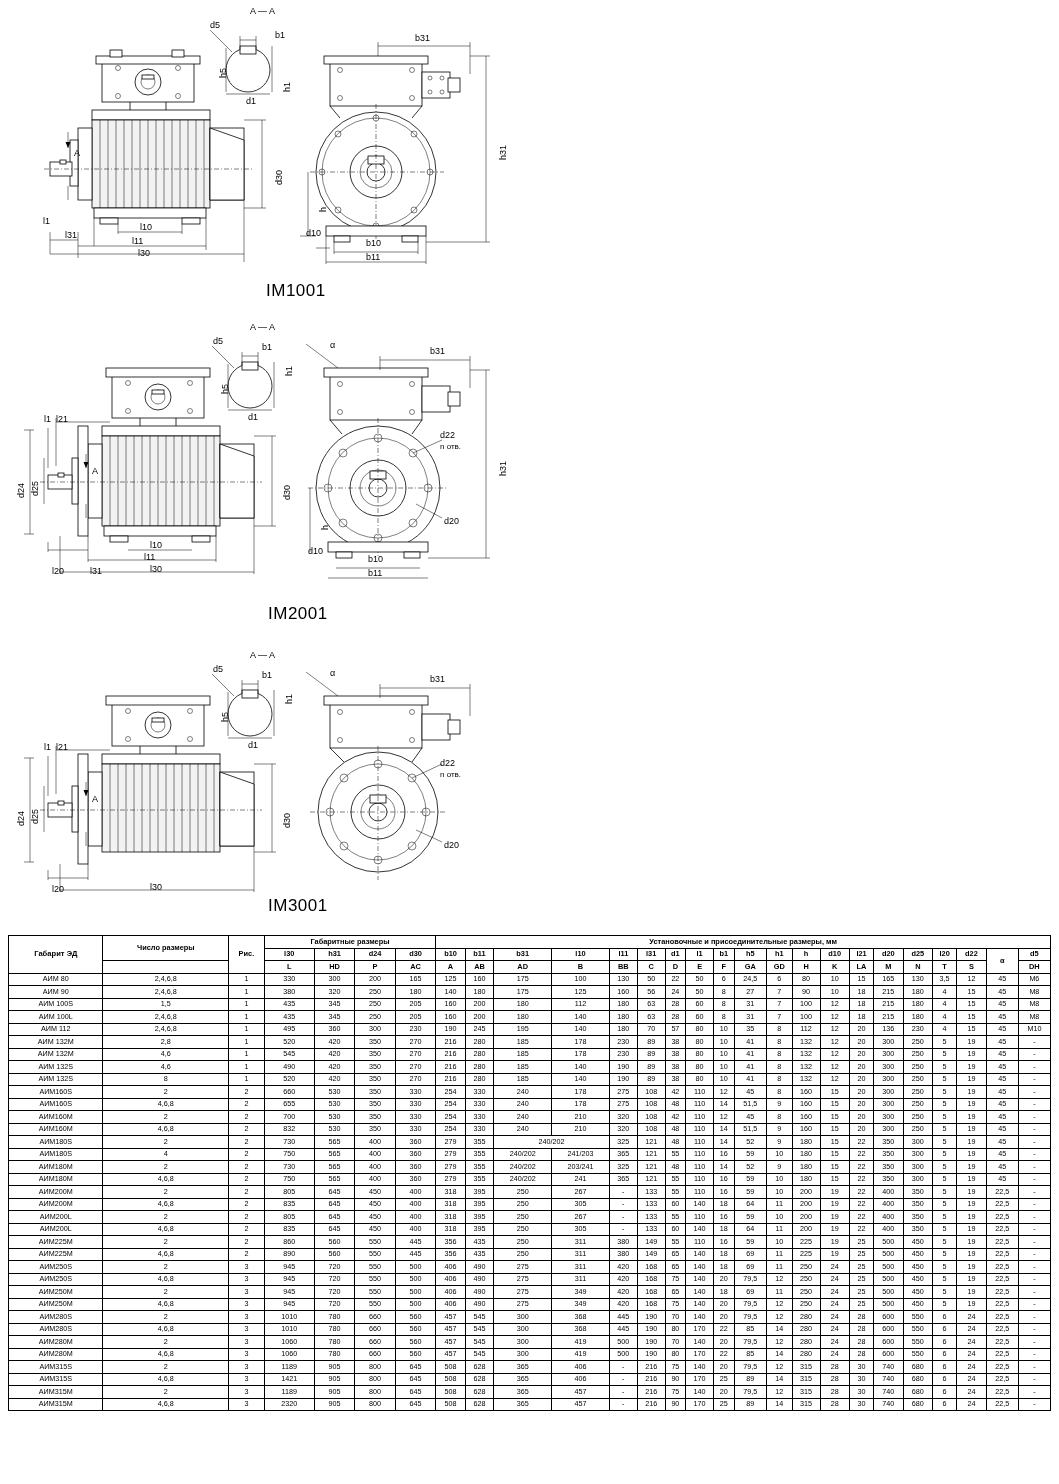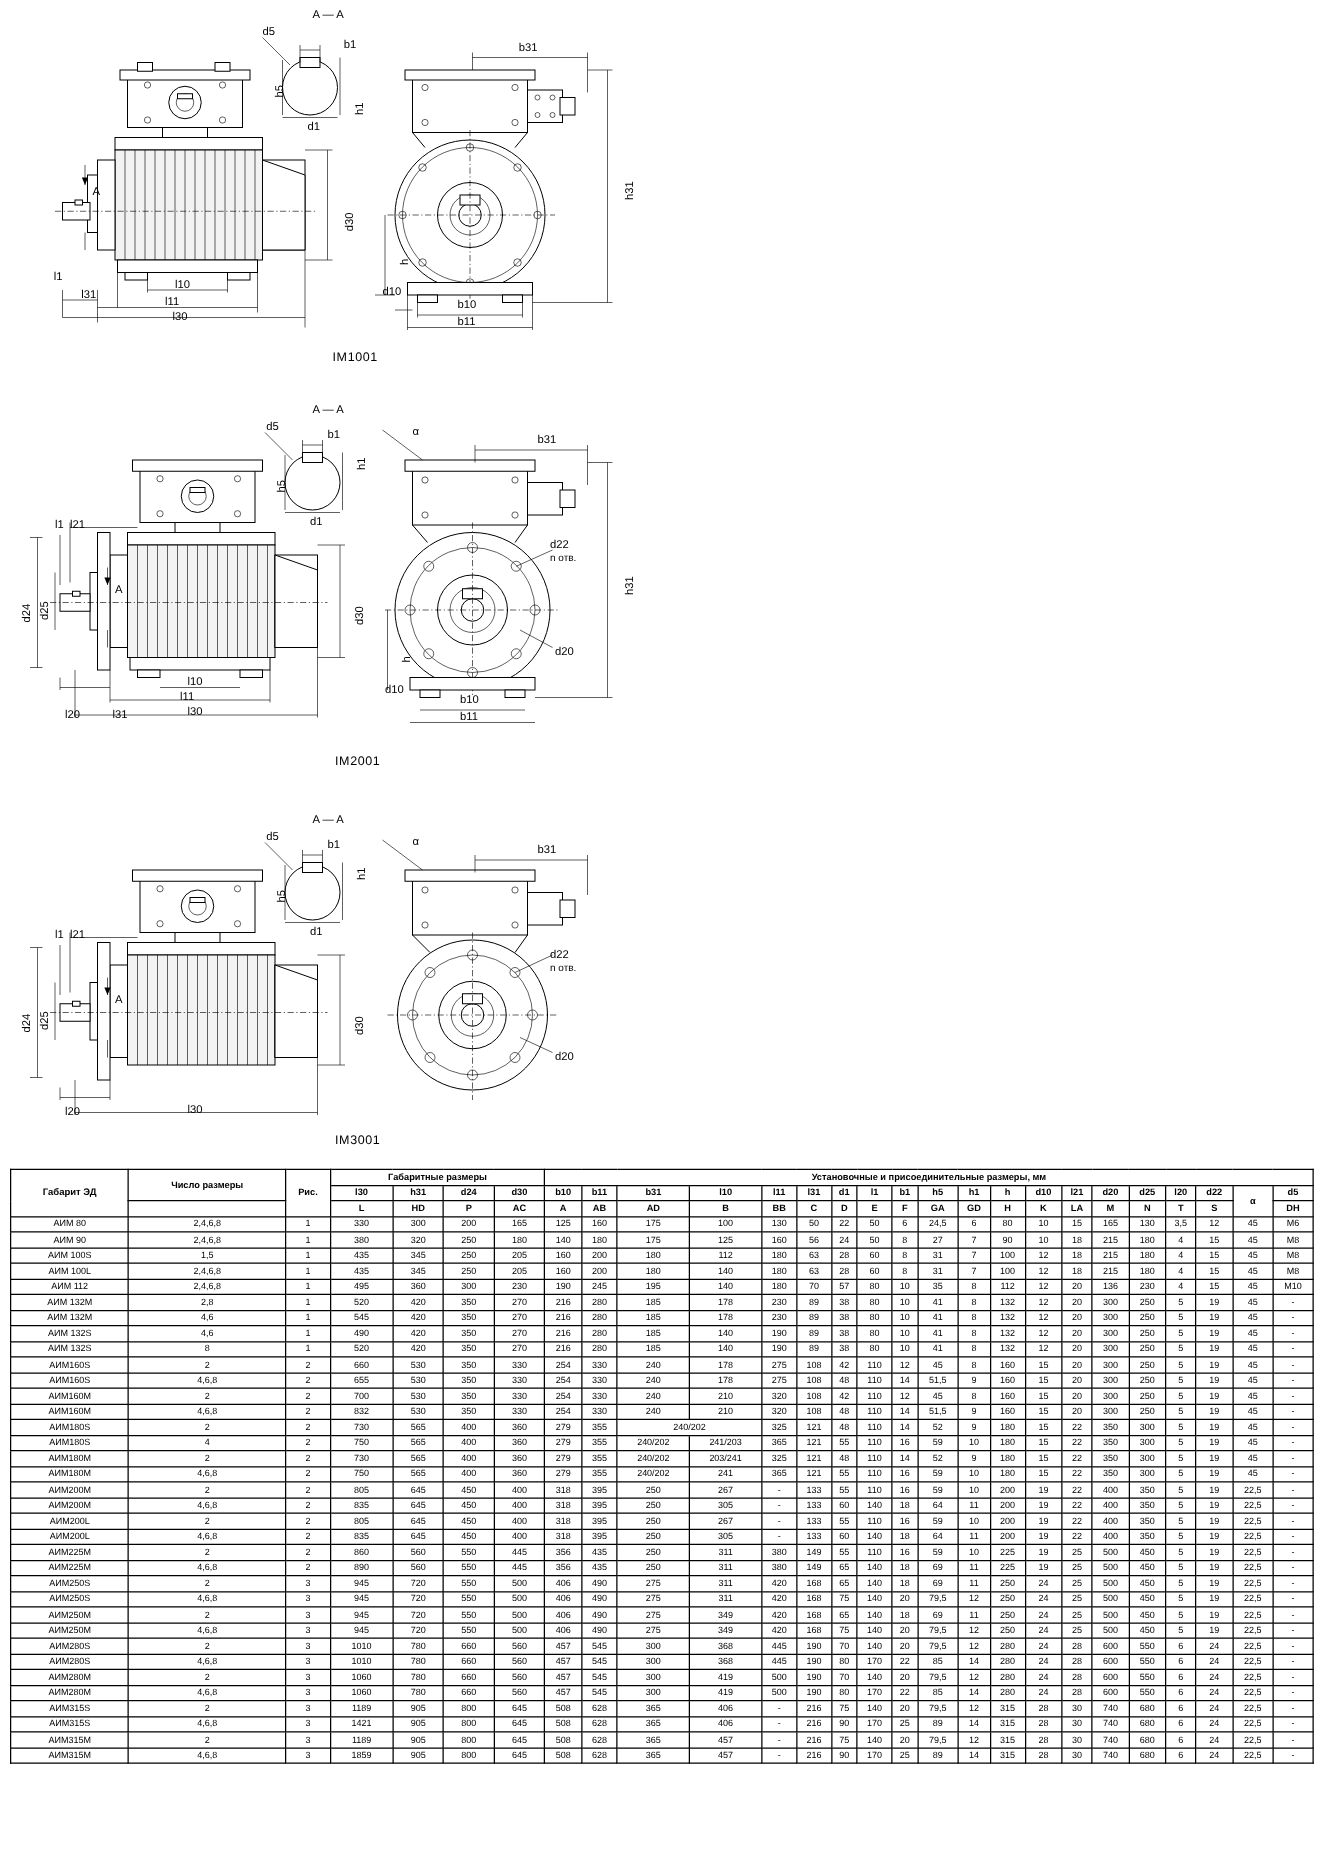--- a/index.html
+++ b/index.html
@@ -1,21 +1,21 @@
 <!DOCTYPE html>
 <html><head>
 <meta charset="utf-8">
 <style>
   html,body{margin:0;padding:0;background:#ffffff;}
   body{width:1059px;height:1484px;font-family:"Liberation Sans",sans-serif;color:#000;position:relative;overflow:hidden;}
   .page{position:relative;width:1059px;height:1484px;}
 
   
   .fig{position:absolute;}
-  .cap{position:absolute;font-size:10px;letter-spacing:.5px;}
+  .cap{position:absolute;font-size:17px;letter-spacing:.5px;}
   .lbl{position:absolute;font-size:9px;}
   .lblv{position:absolute;font-size:9px;transform:rotate(-90deg);transform-origin:left top;white-space:nowrap;}
 
   svg{display:block;overflow:visible;}
   .ln{stroke:#000;stroke-width:.8;fill:none;}
   .lnf{stroke:#000;stroke-width:.8;fill:#fff;}
   .lnt{stroke:#000;stroke-width:.5;fill:none;}
   .dim{stroke:#000;stroke-width:.5;fill:none;}
   .grayfill{fill:#f2f2f2;stroke:#000;stroke-width:.8;}
   .dash{stroke:#000;stroke-width:.5;fill:none;stroke-dasharray:5 2 1 2;}
@@ -477,21 +477,21 @@
     <div class="lbl" style="left:440px;top:118px;">d22</div>
     <div class="lbl" style="left:440px;top:130px;font-size:8px;">n отв.</div>
     <div class="lbl" style="left:444px;top:200px;">d20</div>
     <div class="lbl" style="left:56px;top:102px;">l21</div>
     <div class="lbl" style="left:44px;top:102px;">l1</div>
     <div class="lblv" style="left:16px;top:186px;">d24</div>
     <div class="lblv" style="left:30px;top:184px;">d25</div>
     <div class="lbl" style="left:92px;top:154px;">A</div>
     <div class="lbl" style="left:52px;top:244px;">l20</div>
     <div class="lbl" style="left:150px;top:242px;">l30</div>
-    <div class="cap" style="left:268px;top:267px;">IM3001</div>
+    <div class="cap" style="left:268px;top:256px;">IM3001</div>
   </div>
 
   <div class="tbl-wrap">
     <table>
       <thead>
         <tr>
           <td rowspan="3" class="hdr-big">Габарит ЭД</td>
           <td rowspan="2">Число размеры</td>
           <td rowspan="3">Рис.</td>
           <td colspan="4">Габаритные размеры</td>
@@ -1533,21 +1533,21 @@
             <td>680</td>
             <td>6</td>
             <td>24</td>
             <td>22,5</td>
             <td>-</td>
           </tr>
           <tr>
             <td class="name">АИМ315М</td>
             <td>4,6,8</td>
             <td>3</td>
-            <td>1859</td>
+            <td>2320</td>
             <td>905</td>
             <td>800</td>
             <td>645</td>
             <td>508</td>
             <td>628</td>
             <td>365</td>
             <td>457</td>
             <td>-</td>
             <td>216</td>
             <td>90</td>

